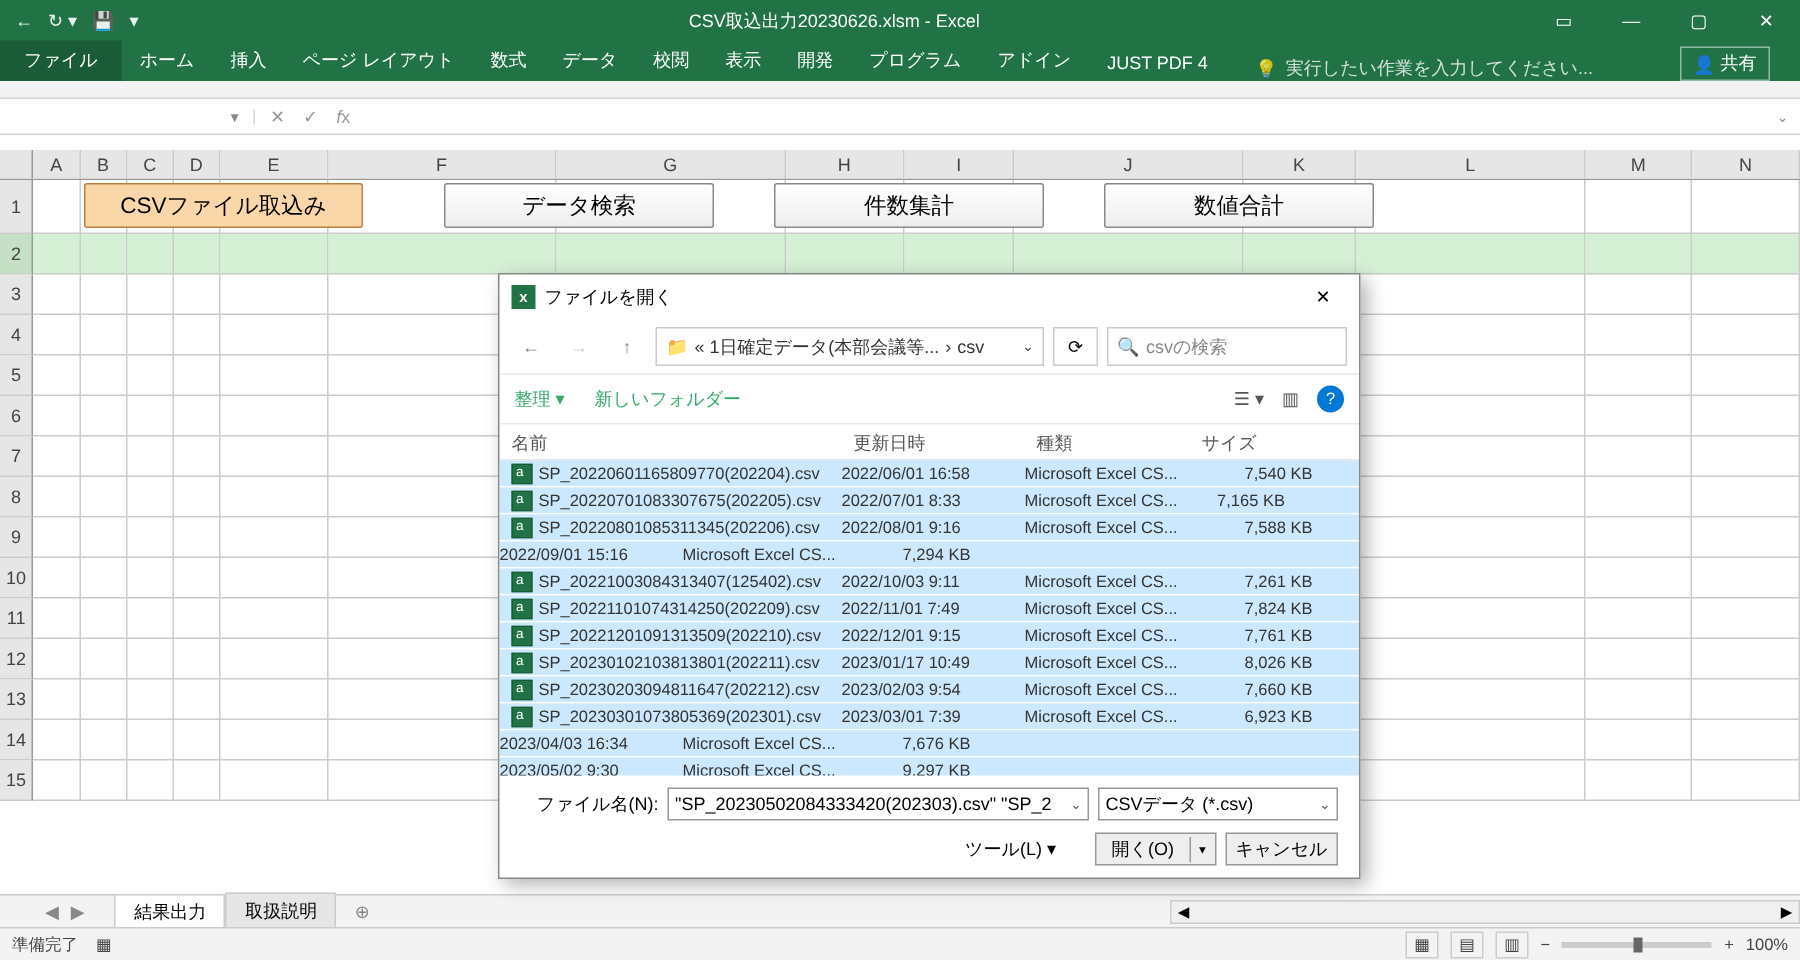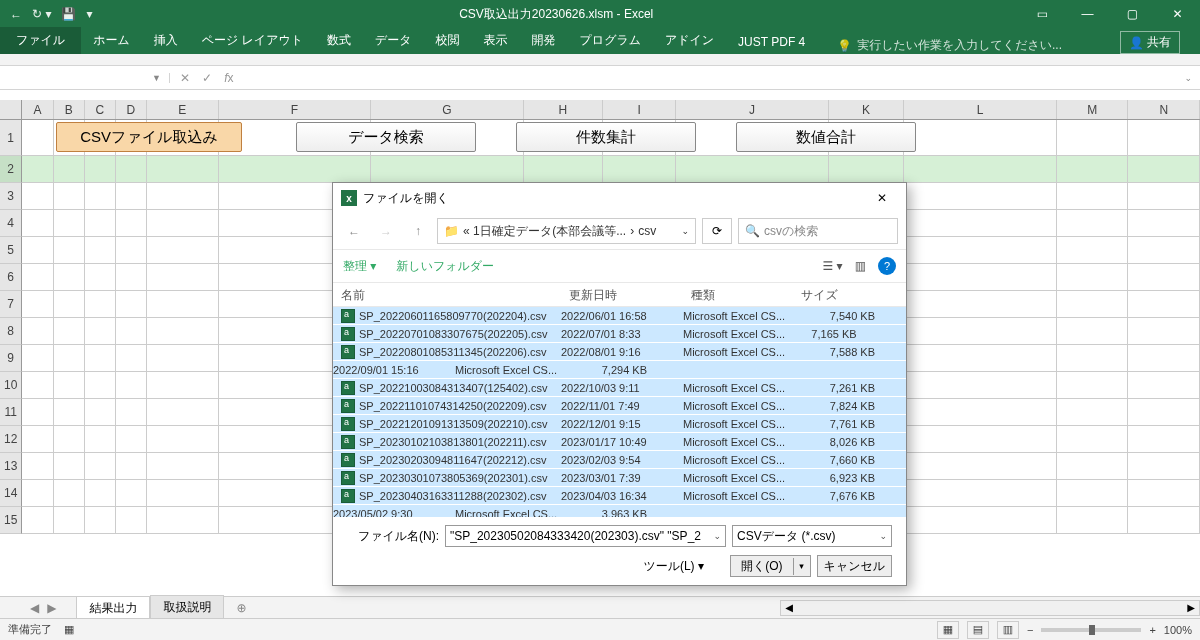--- a/index.html
+++ b/index.html
@@ -605,32 +605,28 @@
         <div class="file-row">
           <div class="fcell fname" style="width: 228px;">
             <span class="file-icon"></span>
             <span>SP_20230301073805369(202301).csv</span>
           </div>
           <div class="fcell" style="width: 122px;">2023/03/01 7:39</div>
           <div class="fcell" style="width: 110px;">Microsoft Excel CS...</div>
           <div class="fcell" style="width: 90px; text-align: right; padding-right: 8px;">6,923 KB</div>
         </div>
         <div class="file-row">
-          <div class="fcell fname" style="width: 228px;">
-            <span class="file-icon"></span>
-            <span>SP_20230403163311288(202302).csv</span>
-          </div>
           <div class="fcell" style="width: 122px;">2023/04/03 16:34</div>
           <div class="fcell" style="width: 110px;">Microsoft Excel CS...</div>
           <div class="fcell" style="width: 90px; text-align: right; padding-right: 8px;">7,676 KB</div>
         </div>
         <div class="file-row">
           <div class="fcell" style="width: 122px;">2023/05/02 9:30</div>
           <div class="fcell" style="width: 110px;">Microsoft Excel CS...</div>
-          <div class="fcell" style="width: 90px; text-align: right; padding-right: 8px;">3,963 KB</div>
+          <div class="fcell" style="width: 90px; text-align: right; padding-right: 8px;">9,297 KB</div>
         </div>
       </div>
   </div>
   <div class="dlg-bottom">
     <div class="fn-row">
       <span class="fn-label">ファイル名(N):</span>
       <div class="fn-input">
         <span>"SP_20230502084333420(202303).csv" "SP_2</span>
         <span class="dropdown-arrow">⌄</span>
       </div>

